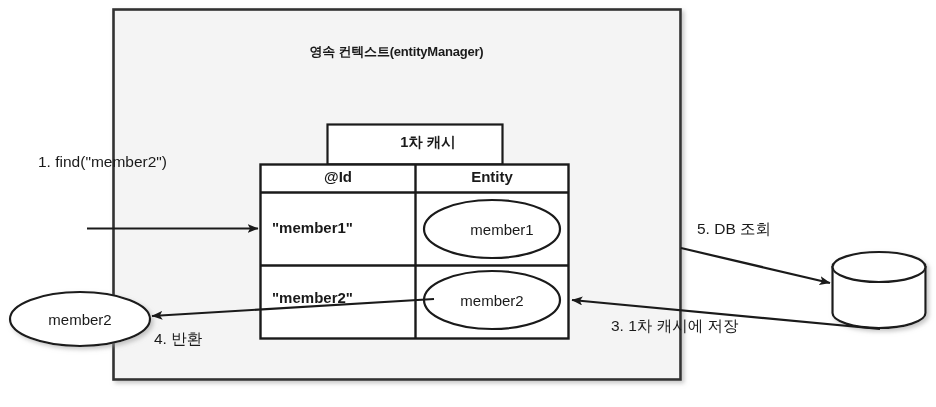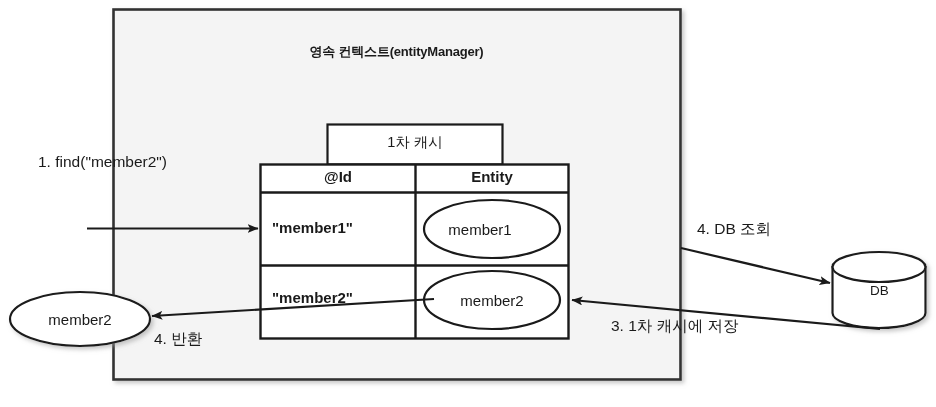--- a/index.html
+++ b/index.html
@@ -32,21 +32,22 @@
     white-space: pre;
     line-height: 1.25;
   }
   .lbl-title {
     font-size: 13px;
     font-weight: bold;
     letter-spacing: -0.2px;
   }
   .lbl-tab {
     font-size: 14.5px;
-    font-weight: normal;
+    font-weight: bold;
+    margin-left: 13px;
   }
   .lbl-th {
     font-size: 15px;
     font-weight: bold;
   }
   .lbl-cell {
     font-size: 15px;
     font-weight: bold;
   }
   .lbl-ellipse {
@@ -110,30 +111,29 @@
   </svg>
 
   <div class="lbl lbl-title center" style="left:113px; top:44px; width:567px;">영속 컨텍스트(entityManager)</div>
 
   <div class="lbl lbl-tab center" style="left:327px; top:133px; width:176px;">1차 캐시</div>
 
   <div class="lbl lbl-th center" style="left:261px; top:168px; width:154px;">@Id</div>
   <div class="lbl lbl-th center" style="left:416px; top:168px; width:152px;">Entity</div>
 
   <div class="lbl lbl-cell" style="left:272px; top:219px;">"member1"</div>
-  <div class="lbl lbl-ellipse center" style="left:424px; top:221px; width:112px;">member1</div>
+  <div class="lbl lbl-ellipse center" style="left:446px; top:221px; width:112px;">member1</div>
 
   <div class="lbl lbl-cell" style="left:272px; top:289px;">"member2"</div>
   <div class="lbl lbl-ellipse center" style="left:424px; top:292px; width:136px;">member2</div>
 
   <div class="lbl lbl-ellipse center" style="left:10px; top:311px; width:140px;">member2</div>
 
-  <div class="lbl lbl-db center" style="left:833px; top:283px; width:93px;">DB</div>
 
   <div class="lbl lbl-step" style="left:38px; top:152px;">1. find("member2")</div>
 
-  <div class="lbl lbl-step" style="left:697px; top:219px;">4. DB 조회</div>
+  <div class="lbl lbl-step" style="left:697px; top:219px;">5. DB 조회</div>
 
   <div class="lbl lbl-step" style="left:611px; top:316px;">3. 1차 캐시에 저장</div>
 
   <div class="lbl lbl-step" style="left:154px; top:329px;">4. 반환</div>
 
 </div>
 
 </body></html>

